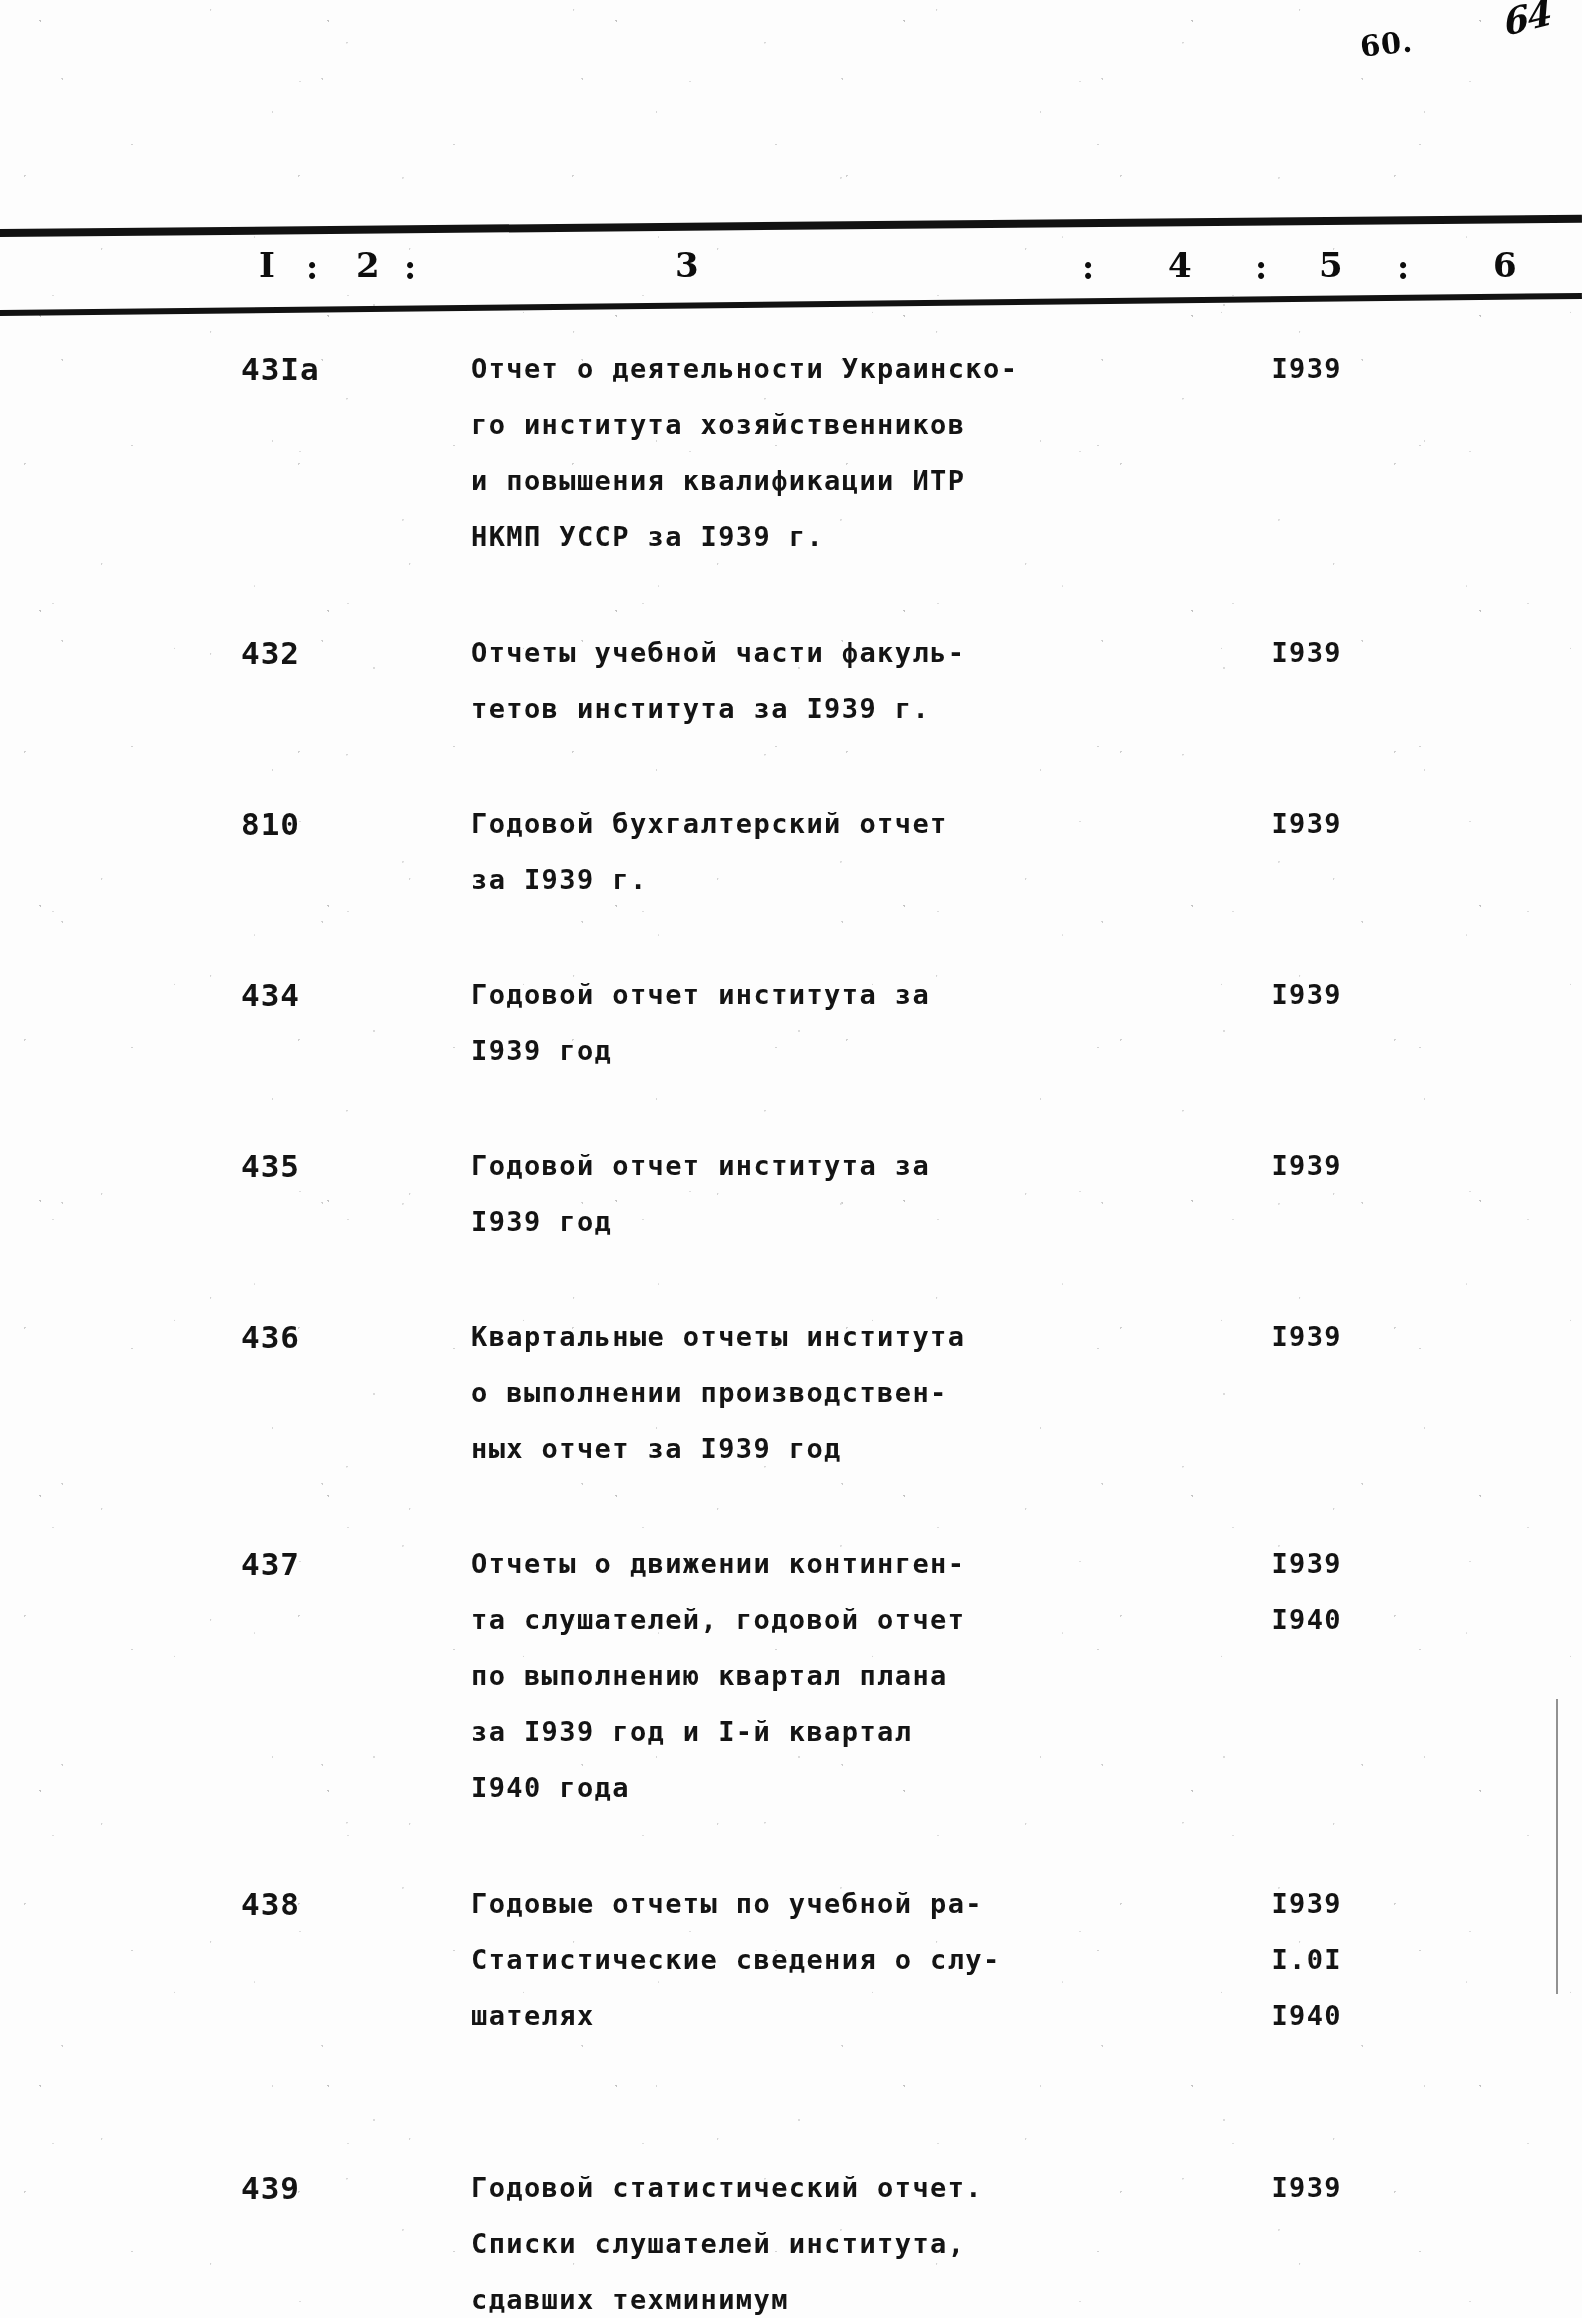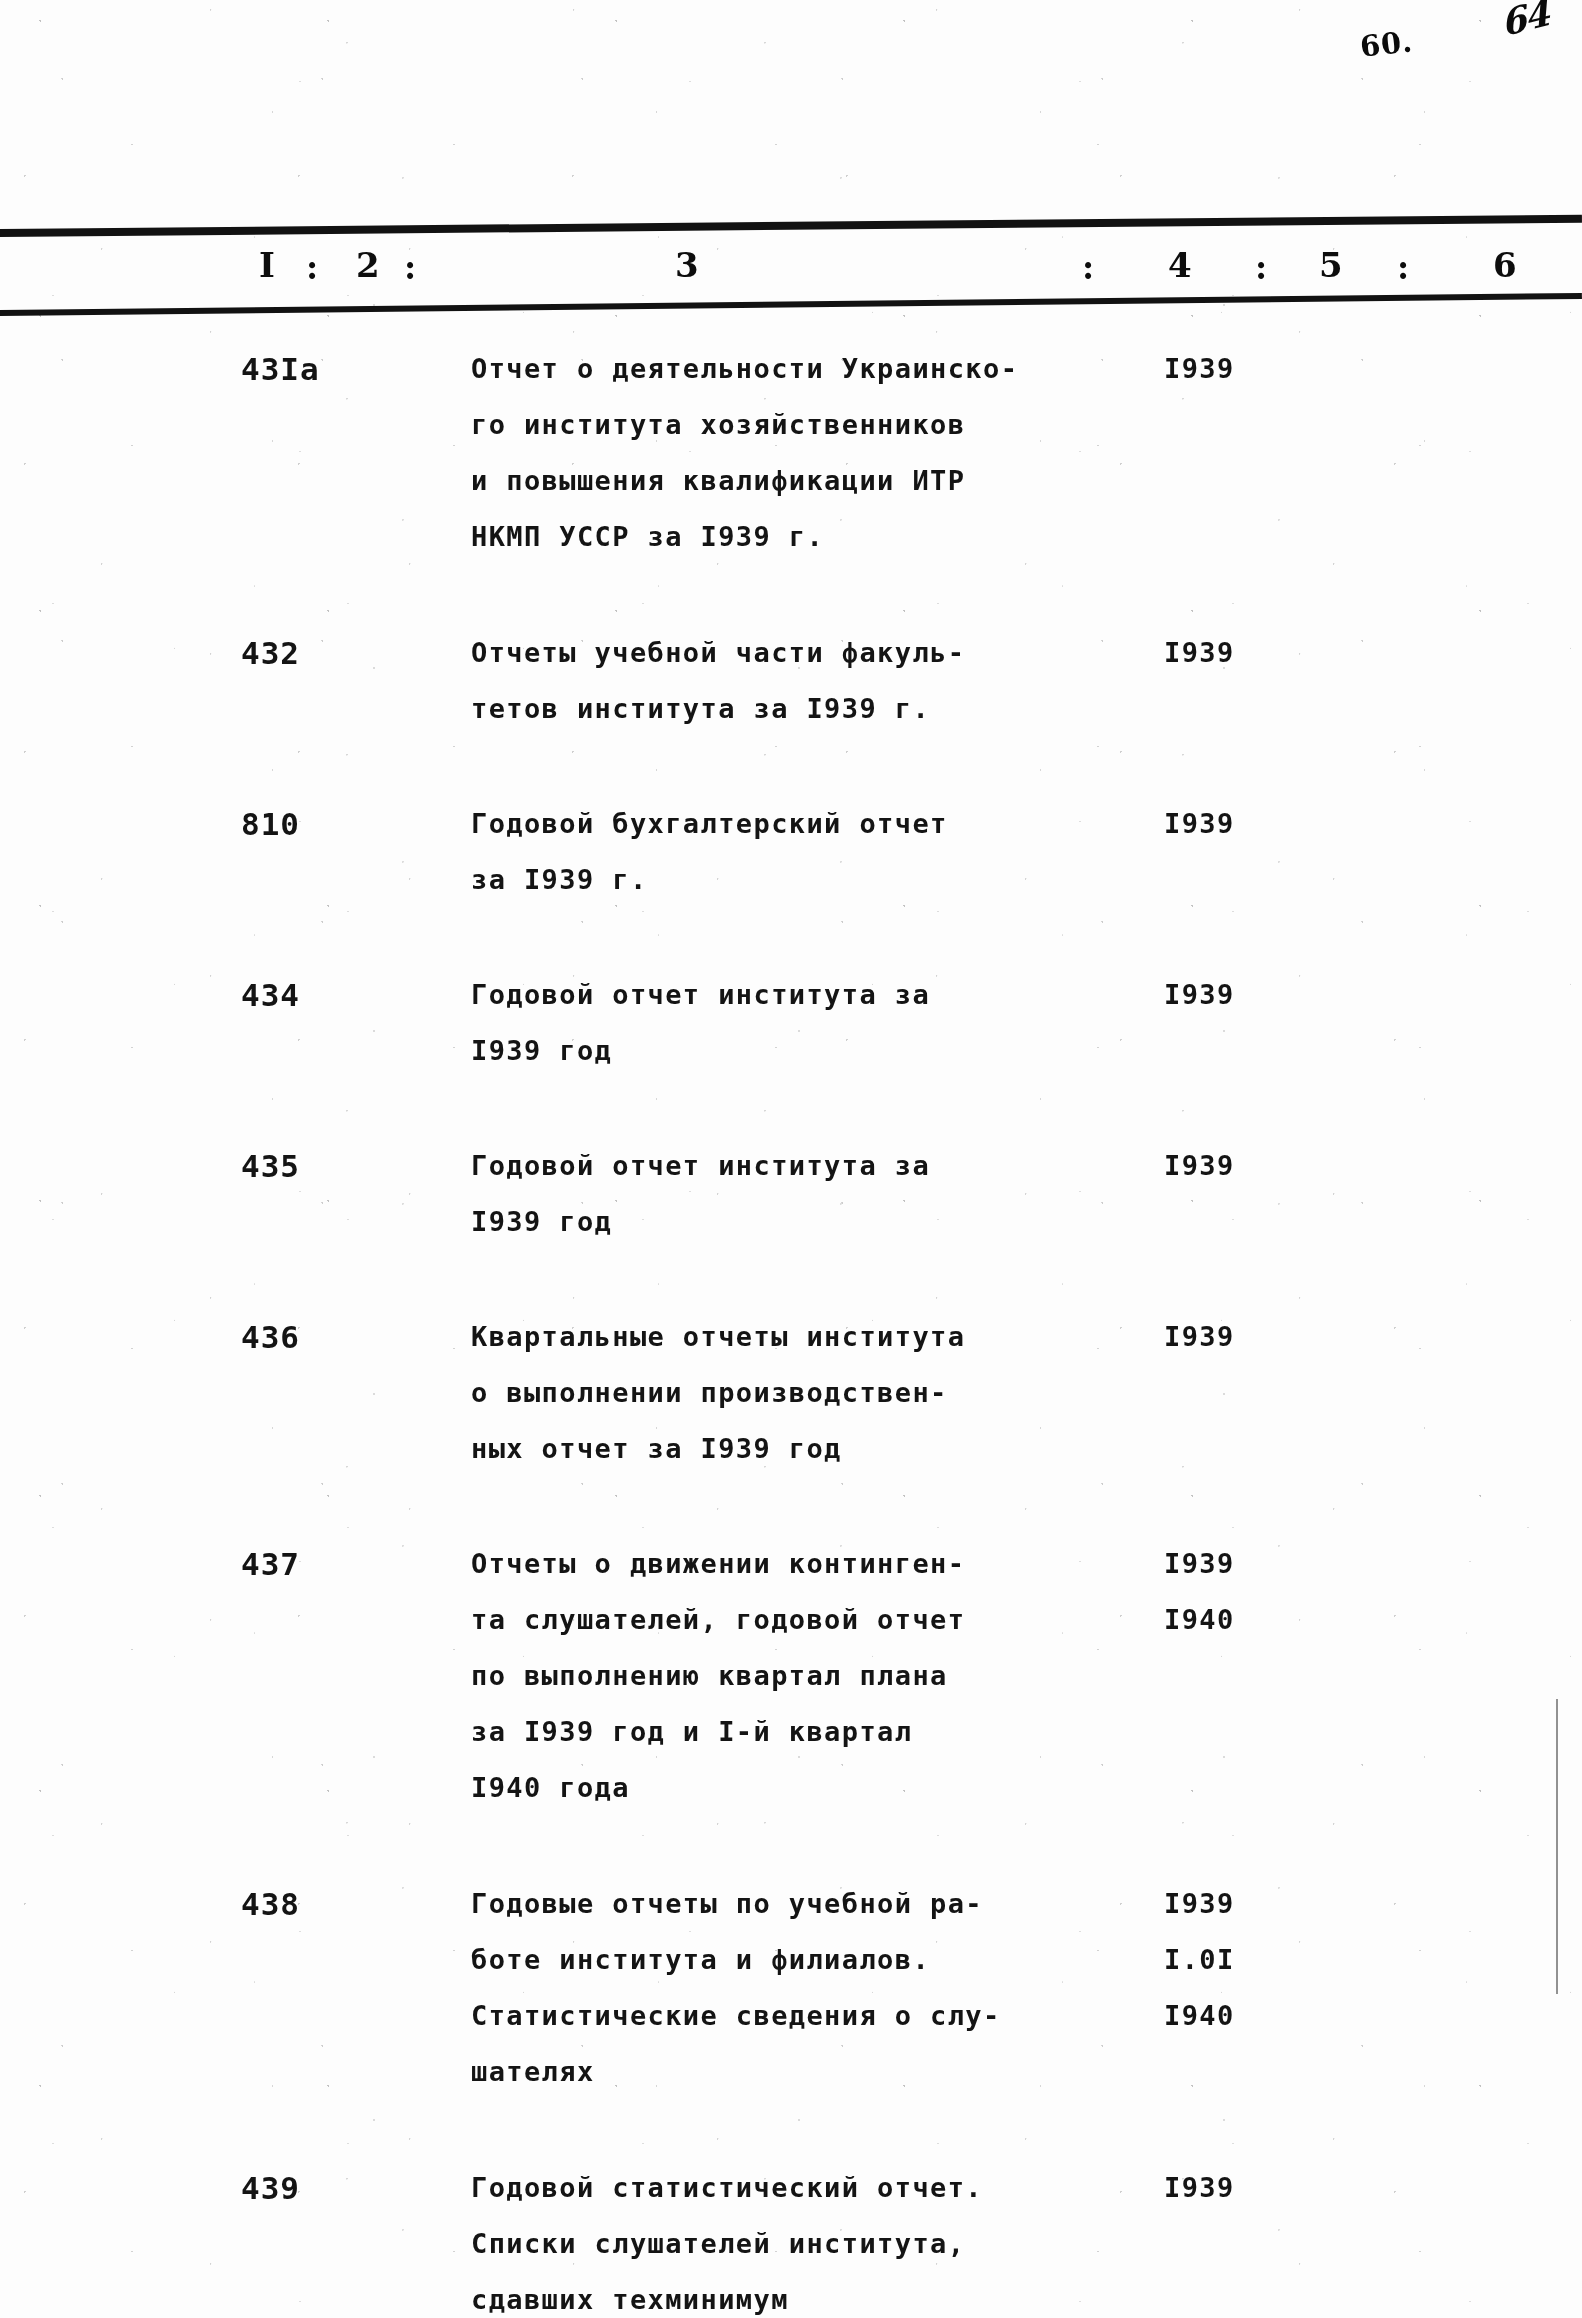--- a/index.html
+++ b/index.html
@@ -155,20 +155,21 @@
     left: 1164px;
     top: 0;
     width: 178px;
   }
   .entry-dates .dline {
     font-size: 27px;
     line-height: 56px;
     letter-spacing: 1.4px;
     white-space: nowrap;
     font-weight: 600;
+    text-align: right;
   }
 
   
   #scan-edge {
     position: absolute;
     left: 1556px;
     top: 1699px;
     width: 2.1px;
     height: 295px;
     background: #3a3a3a;
@@ -279,21 +280,20 @@
         </div>
         <div class="entry-dates">
           <div class="dline">I939</div>
           <div class="dline">I940</div>
         </div>
       </div>
       <div class="entry" style="height: 284px;">
         <div class="entry-number" style="line-height: 56px;">438</div>
         <div class="entry-title">
           <div class="tline">Годовые отчеты по учебной ра-</div>
-          <div class="tline">боте института и филиалов.</div>
           <div class="tline">Статистические сведения о слу-</div>
           <div class="tline">шателях</div>
         </div>
         <div class="entry-dates">
           <div class="dline">I939</div>
           <div class="dline">I.0I</div>
           <div class="dline">I940</div>
         </div>
       </div>
       <div class="entry" style="height: 227px;">

